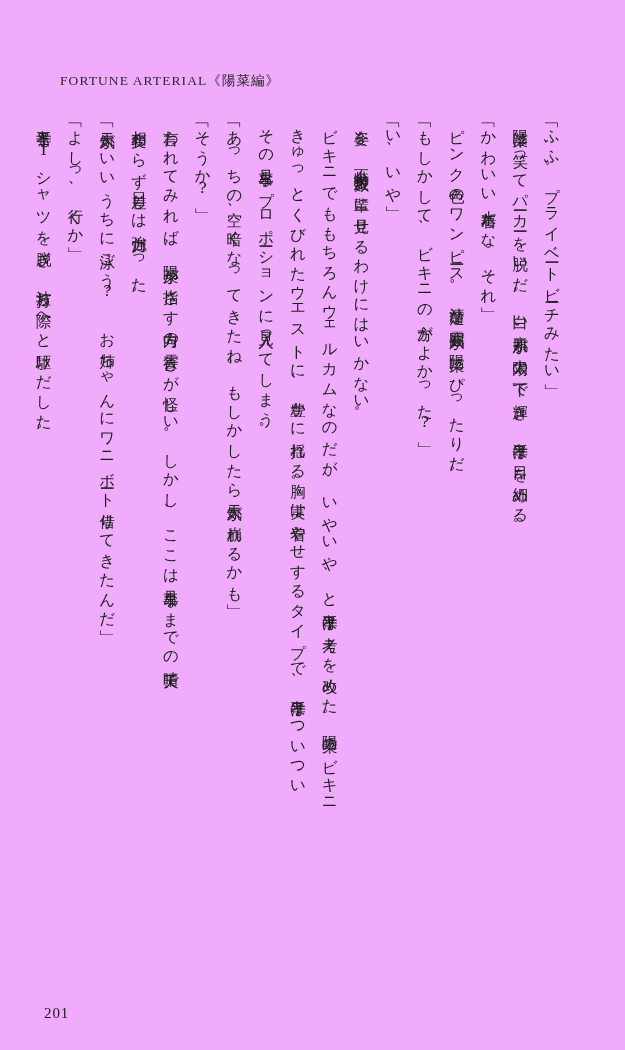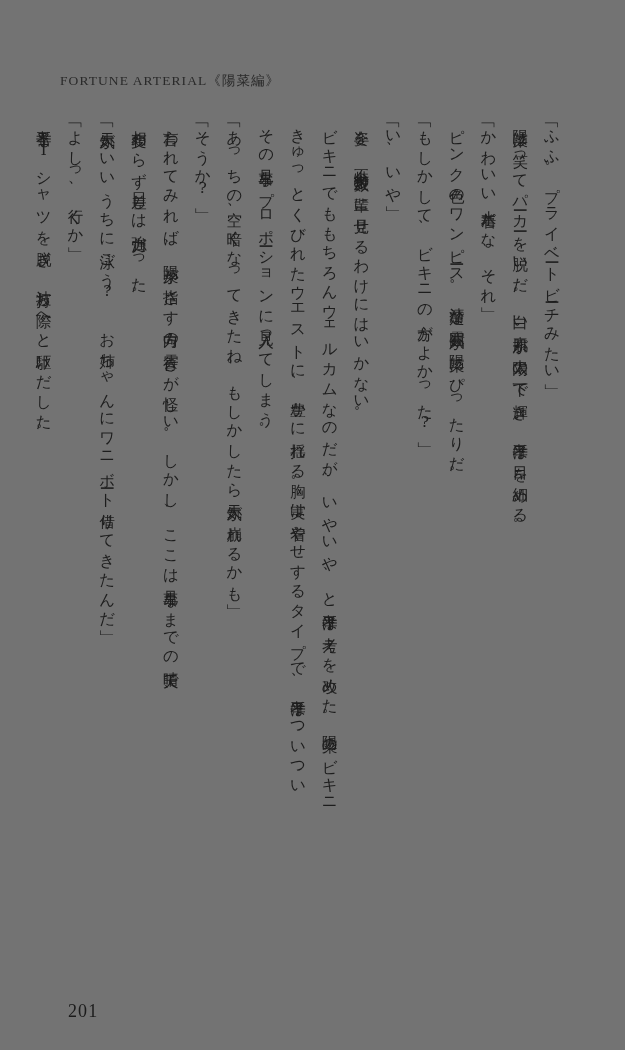--- a/index.html
+++ b/index.html
@@ -11,21 +11,21 @@
     width: 625px;
     height: 1050px;
     position: relative;
     font-family: "Liberation Serif", "DejaVu Serif", serif;
     color: #1b1b1b;
     overflow: hidden;
   }
   .page {
     position: absolute;
     inset: 0;
-    background: #737373;
+    background: #f0abfc;
   }
   
   .header {
     position: absolute;
     top: 72px;
     left: 60px;
     font-size: 13.5px;
     letter-spacing: 0.08em;
     color: #2a2a2a;
     font-family: "Liberation Serif", "DejaVu Serif", serif;
@@ -61,23 +61,23 @@
   }
   .vtext p.quote {
     text-indent: 0;
   }
   .vtext p.noindent {
     text-indent: 0;
   }
   
   .folio {
     position: absolute;
-    left: 68px;
+    left: 44px;
     bottom: 28px;
-    font-size: 18px;
+    font-size: 15px;
     letter-spacing: 0.06em;
     color: #1b1b1b;
     font-family: "Liberation Serif", "DejaVu Serif", serif;
   }
 </style>
 </head>
 <body>
 
 <div class="page">
 

